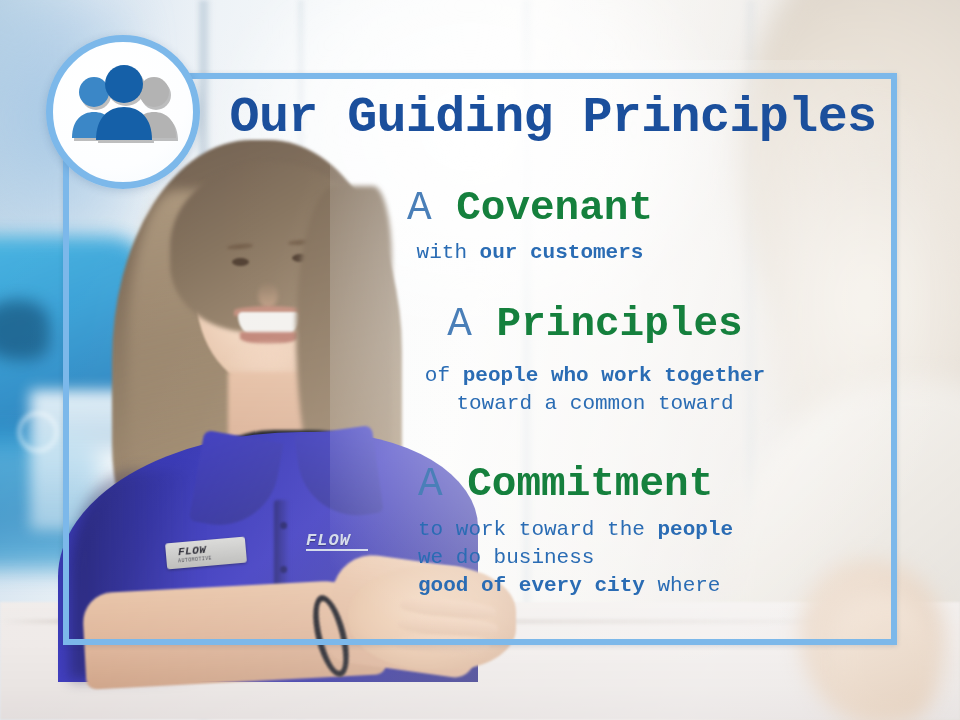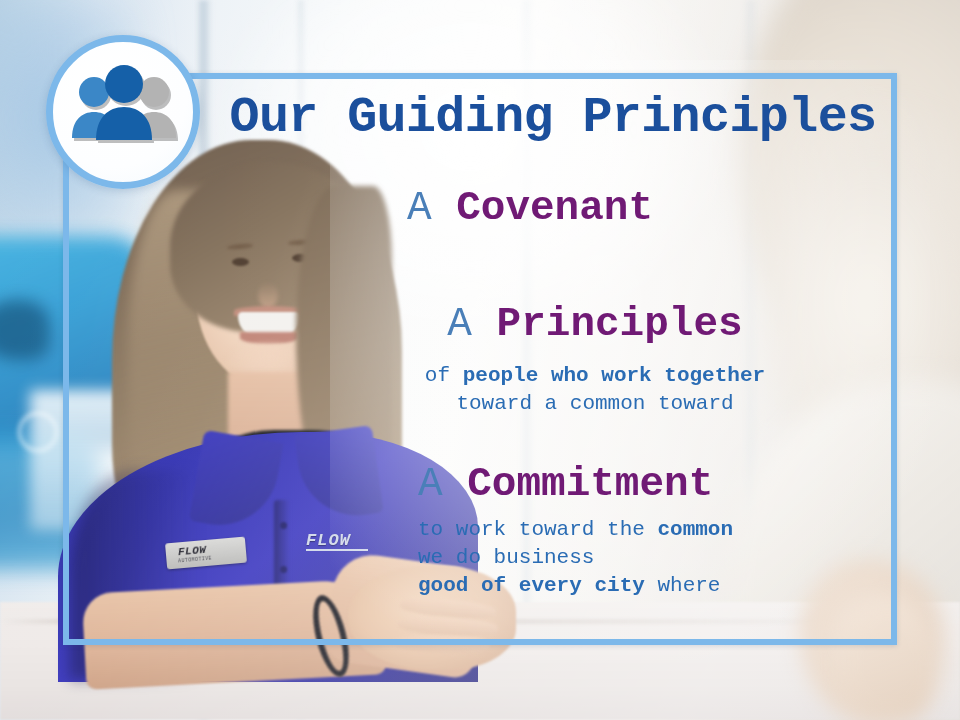--- a/index.html
+++ b/index.html
@@ -447,21 +447,21 @@
     white-space: nowrap;
   }
   .principle { position: absolute; }
   .p-head {
     font-size: 41px;
     color: #3274b9;
     line-height: 1.08;
     white-space: nowrap;
   }
   .p-head .lead { font-weight: normal; color: #4a7fb8; }
-  .p-head .word { font-weight: bold; color: #701a75; }
+  .p-head .word { font-weight: bold; color: #15803d; }
   .p-sub {
     font-size: 21px;
     color: #2a6cb4;
     line-height: 1.32;
     white-space: nowrap;
   }
   .p-sub b { font-weight: bold; }
   .p-sub .reg { font-weight: normal; }
 
   #p1 { left: 330px; top: 186px; width: 400px; text-align: center; }
@@ -562,38 +562,41 @@
     <path d="M28 78 C28 56 40 45 56 45 C72 45 84 56 84 78 Z" fill="#1560a8"></path>
   </svg>
 
   <div class="title">Our Guiding Principles</div>
 
   <div class="principle" id="p1">
     <div class="p-head">
       <span class="lead">A </span>
       <span class="word">Covenant</span>
     </div>
+    <div class="p-sub">
+        <div><span class="reg">with </span><b>our customers</b></div>
+      </div>
   </div>
 
   <div class="principle" id="p2">
     <div class="p-head">
       <span class="lead">A </span>
       <span class="word">Principles</span>
     </div>
     <div class="p-sub">
         <div><span class="reg">of </span><b>people who work together</b></div>
         <div><span class="reg">toward a common toward</span></div>
       </div>
   </div>
 
   <div class="principle" id="p3">
     <div class="p-head">
       <span class="lead">A </span>
       <span class="word">Commitment</span>
     </div>
     <div class="p-sub">
-        <div><span class="reg">to work toward the </span><b>common</b></div>
+        <div><span class="reg">to work toward the </span><b>people</b></div>
         <div><span class="reg">we do business</span></div>
         <div><b>good of every city</b><span class="reg"> where</span></div>
       </div>
   </div>
 
 </div>
 
 </body></html>

